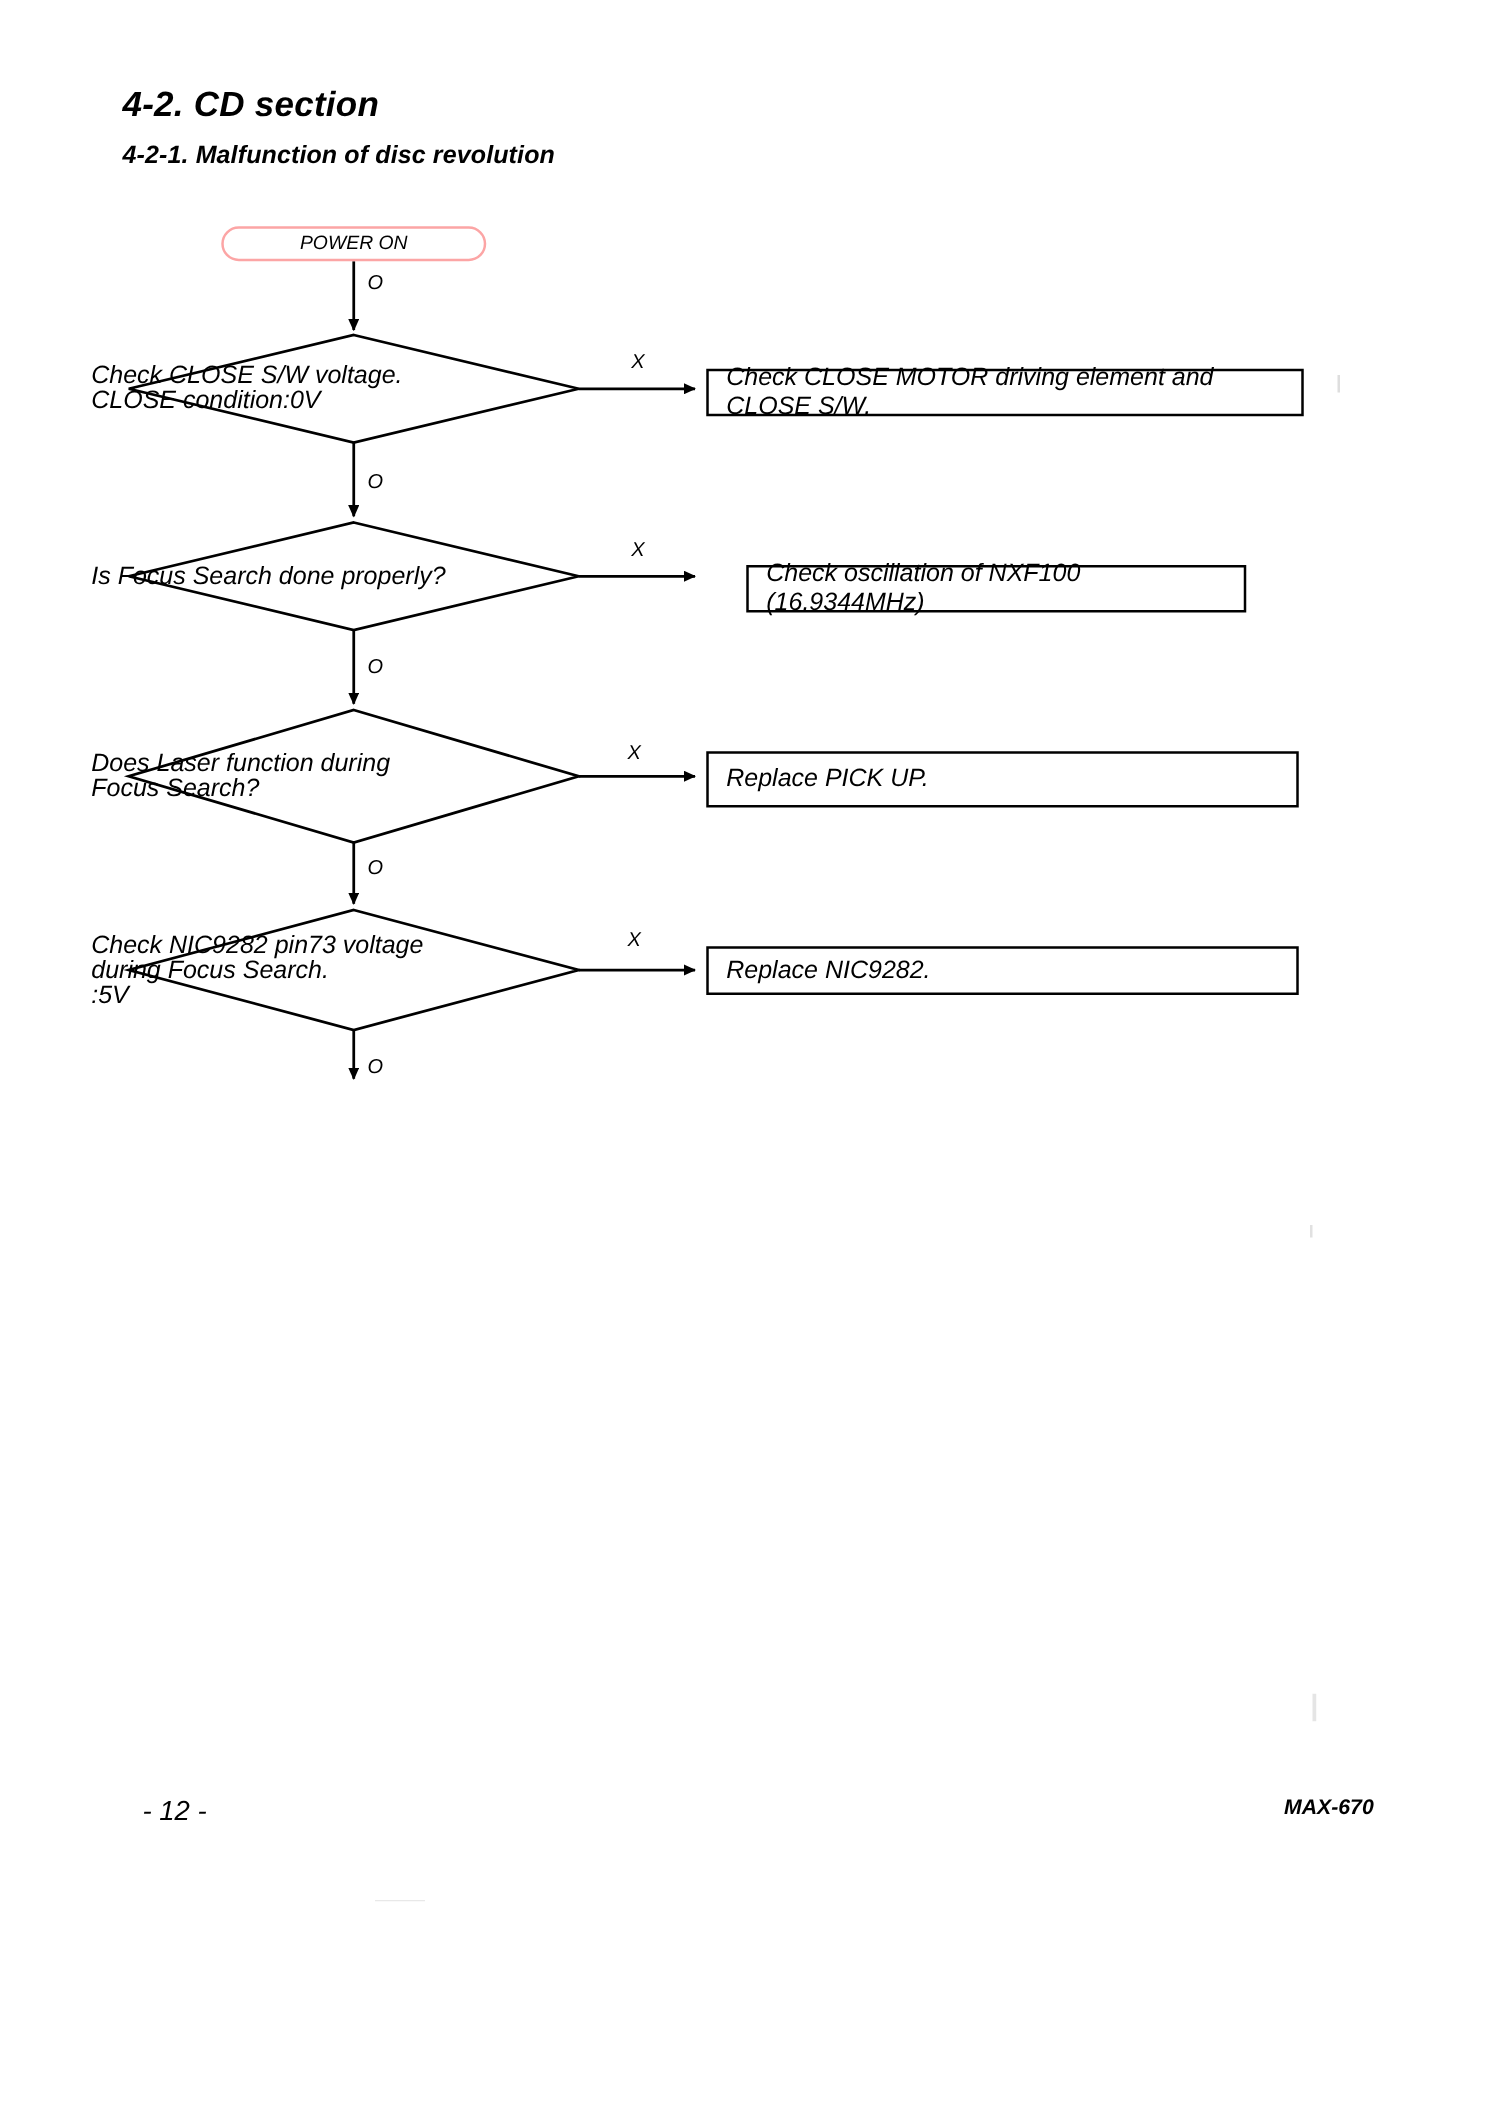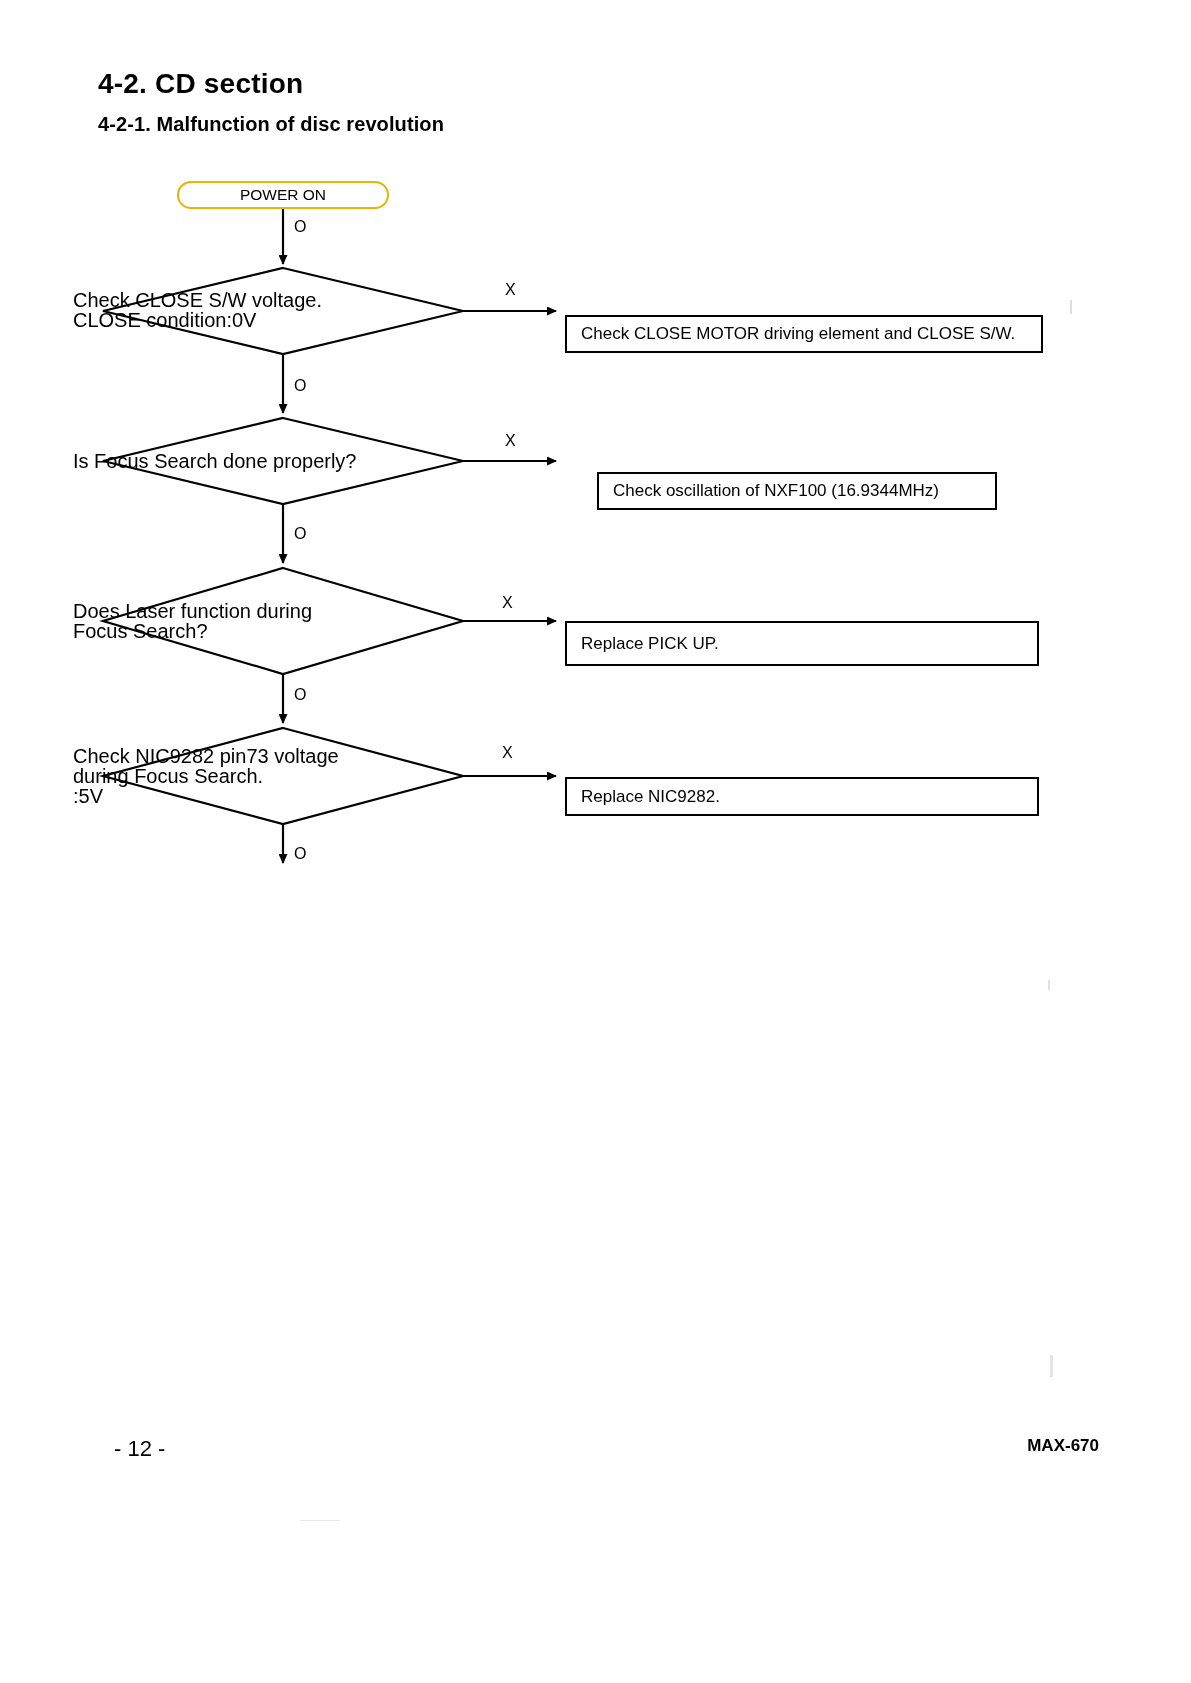--- a/index.html
+++ b/index.html
@@ -1,44 +1,44 @@
 <!DOCTYPE html>
 <html><head>
 <meta charset="utf-8">
 <style>
   html,body{margin:0;padding:0;background:#ffffff;}
   body{width:1191px;height:1683px;position:relative;
        font-family:"Liberation Sans", sans-serif;color:#000;}
 
-  .page{position:absolute;inset:0;}
+  .page{position:absolute;inset:0;font-style:italic;}
 
   
   #h-main{position:absolute;left:98px;top:68px;font-size:28px;font-weight:bold;
           letter-spacing:.2px;}
   #h-sub{position:absolute;left:98px;top:113px;font-size:20px;font-weight:bold;
          letter-spacing:.1px;}
 
   
   #flow{position:absolute;left:0;top:0;width:1191px;height:1000px;}
   #flow svg{position:absolute;left:0;top:0;}
 
   
   #n-start{position:absolute;left:177px;top:181px;width:212px;height:28px;
-           border:2px solid #eab308;border-radius:15px;box-sizing:border-box;
+           border:2px solid #fca5a5;border-radius:15px;box-sizing:border-box;
            display:flex;align-items:center;justify-content:center;
            font-size:15.5px;background:#fff;}
 
   
   .dia-label{position:absolute;width:420px;text-align:left;font-size:20px;
              line-height:20px;white-space:pre-line;}
 
   
   .act-box{position:absolute;border:2px solid #000;box-sizing:border-box;
            background:#fff;display:flex;align-items:center;
-           padding-left:14px;font-size:17px;margin-top:20px;}
+           padding-left:14px;font-size:20px;}
 
   
   .branch{position:absolute;font-size:16px;}
 
   
   #pg-num{position:absolute;left:114px;top:1436px;font-size:22px;}
   #model{position:absolute;right:92px;top:1436px;font-size:17px;font-weight:bold;}
 
   
   .speck{position:absolute;background:#bdbdbd;}

